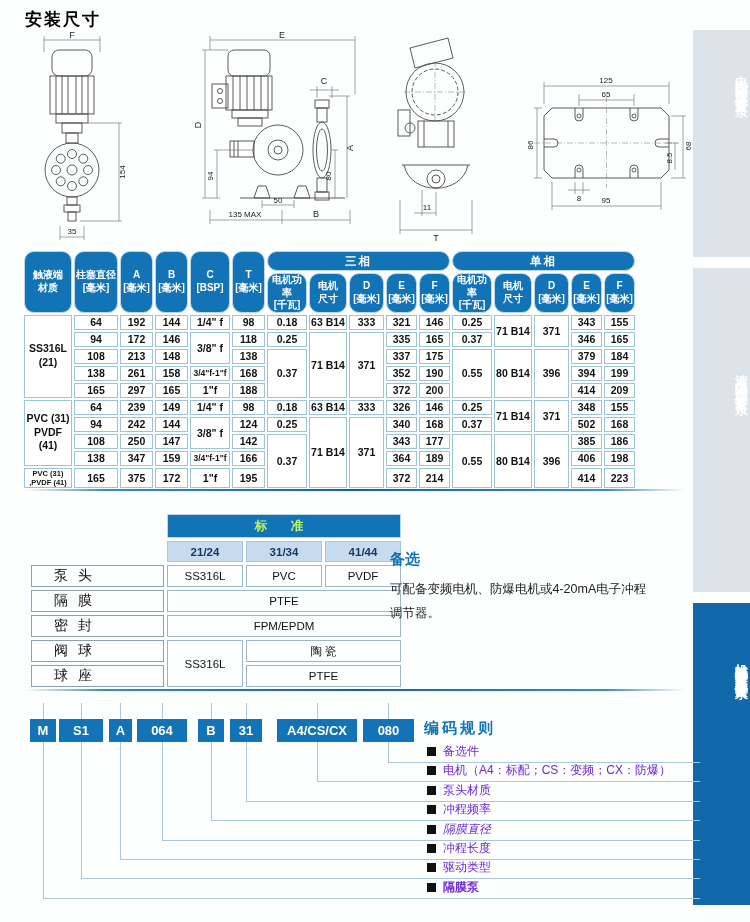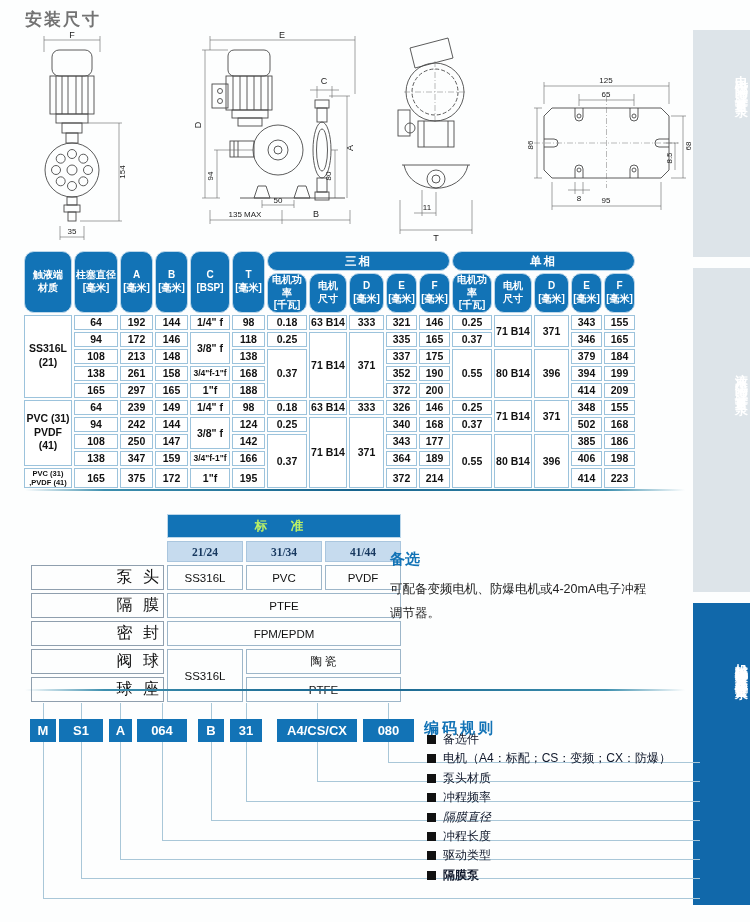--- a/index.html
+++ b/index.html
@@ -1,21 +1,21 @@
 <!DOCTYPE html>
 <html><head>
 <meta charset="utf-8">
 <style>
   html,body{margin:0;padding:0;}
   body{font-family:"Liberation Sans","DejaVu Sans",sans-serif;background:#fff;}
   .page{position:relative;width:750px;height:922px;background:#fdfefe;overflow:hidden;}
 
   
   .page-title{position:absolute;left:25px;top:8px;font-size:17px;font-weight:bold;
-    color:#737373;letter-spacing:2px;margin:0;}
+    color:#000000;letter-spacing:2px;margin:0;}
 
   
   .side-tab{position:absolute;left:693px;width:57px;}
   .side-tab .vtext{writing-mode:vertical-rl;text-orientation:upright;color:#fff;font-weight:bold;
     font-size:13px;letter-spacing:5px;margin:0 auto;display:block;text-align:center;width:100%;}
   .tab-light{background:#dde4e9;}
   .tab-blue{background:#1168aa;}
 
   
   .drawings{position:absolute;left:22px;top:30px;}
@@ -39,41 +39,41 @@
   .dim-table td.small{font-size:8.5px;}
 
   
   .divider{position:absolute;left:25px;width:660px;height:2px;
     background:linear-gradient(90deg,rgba(23,100,142,0) 0%,#3d8fae 12%,#17648e 50%,#3d8fae 88%,rgba(23,100,142,0) 100%);}
 
   
   .std-table{position:absolute;left:28px;top:511px;border-collapse:separate;border-spacing:3px;}
   .std-table td{text-align:center;vertical-align:middle;font-size:11.5px;color:#111;height:17px;}
   .std-table td.ghost{border:none;background:transparent;}
-  .std-table td.rowlab{border:1px solid #8f9fae;width:108px;text-align:right;padding-left:22px;
-    letter-spacing:3px;font-size:16px;}
+  .std-table td.rowlab{border:1px solid #8f9fae;width:108px;text-align:left;padding-left:22px;
+    letter-spacing:3px;font-size:14px;}
   .std-table td.stdhdr{background:#1273b6;color:#bef264;font-weight:bold;letter-spacing:10px;
     font-size:12.5px;height:20px;border:1px solid #bcd7ea;}
-  .std-table td.subhdr{background:#c6dbee;color:#16375e;font-weight:bold;border:1px solid #aac6de;font-family:Liberation Serif, serif;}
+  .std-table td.subhdr{background:#c6dbee;color:#16375e;font-weight:bold;border:1px solid #aac6de;}
   .std-table td.val{border:1px solid #9db6c9;width:72px;}
   .std-note{position:absolute;left:28px;top:653px;font-size:10.5px;color:#111;}
 
   
   .optional{position:absolute;left:390px;top:550px;width:310px;}
   .optional h2{margin:0 0 8px 0;font-size:15px;color:#1273b6;font-weight:bold;}
   .optional p{margin:0;font-size:12.5px;line-height:1.95;color:#222;white-space:pre-line;}
 
   
   .code-box{position:absolute;top:719px;height:23px;background:#1273b6;color:#fff;font-weight:bold;
     font-size:13px;text-align:center;line-height:23px;z-index:3;}
   .coding-title{position:absolute;left:424px;top:719px;font-size:15px;font-weight:bold;
     color:#1273b6;letter-spacing:3px;}
   .connector{position:absolute;width:1px;background:#a9c7d8;z-index:1;}
   .code-row{position:absolute;border-bottom:1px solid #a9c7d8;height:19px;z-index:2;}
-  .code-row .lbl{position:absolute;bottom:14px;font-size:12px;color:#0f172a;white-space:nowrap;}
+  .code-row .lbl{position:absolute;bottom:2px;font-size:12px;color:#6d28d9;white-space:nowrap;}
   .sq{display:inline-block;width:9px;height:9px;background:#111;margin-right:7px;vertical-align:-1px;}
 </style>
 </head>
 <body>
 
 <div class="page">
 
   <h1 class="page-title">安装尺寸</h1>
 
   <div class="side-tab tab-light" style="top:30px;height:227px;">

